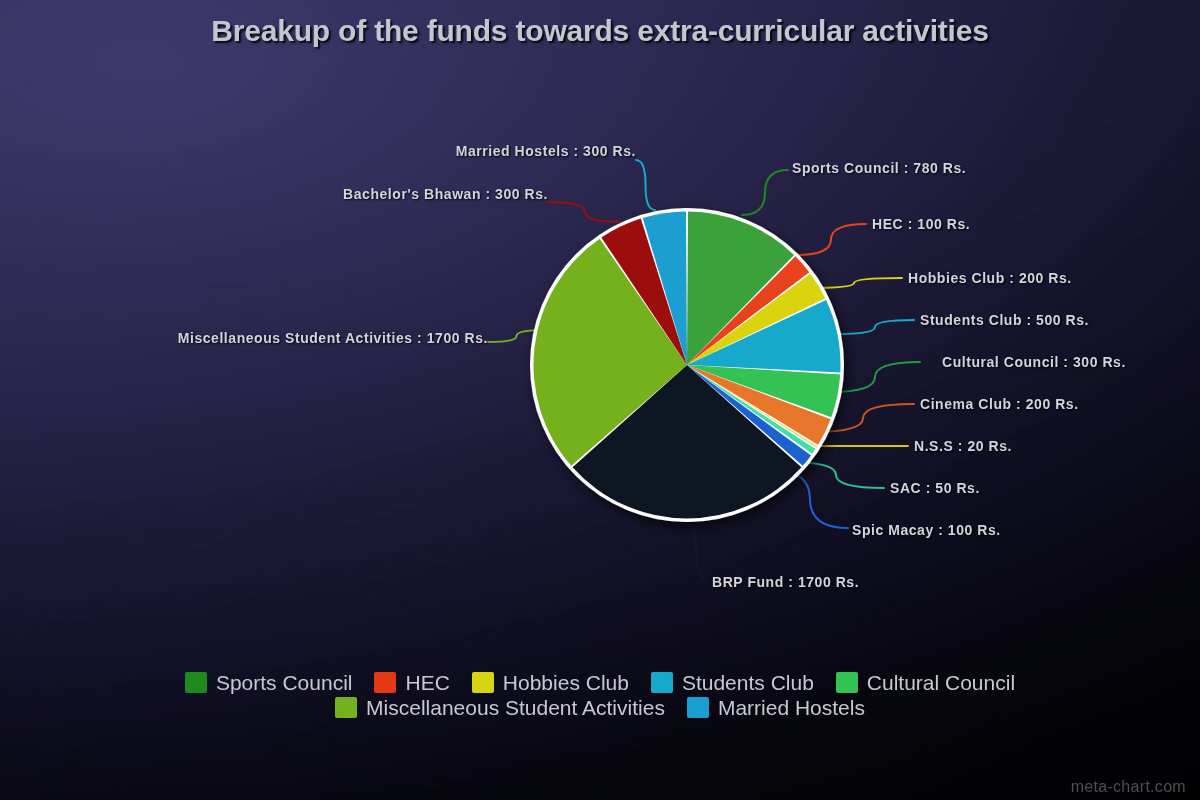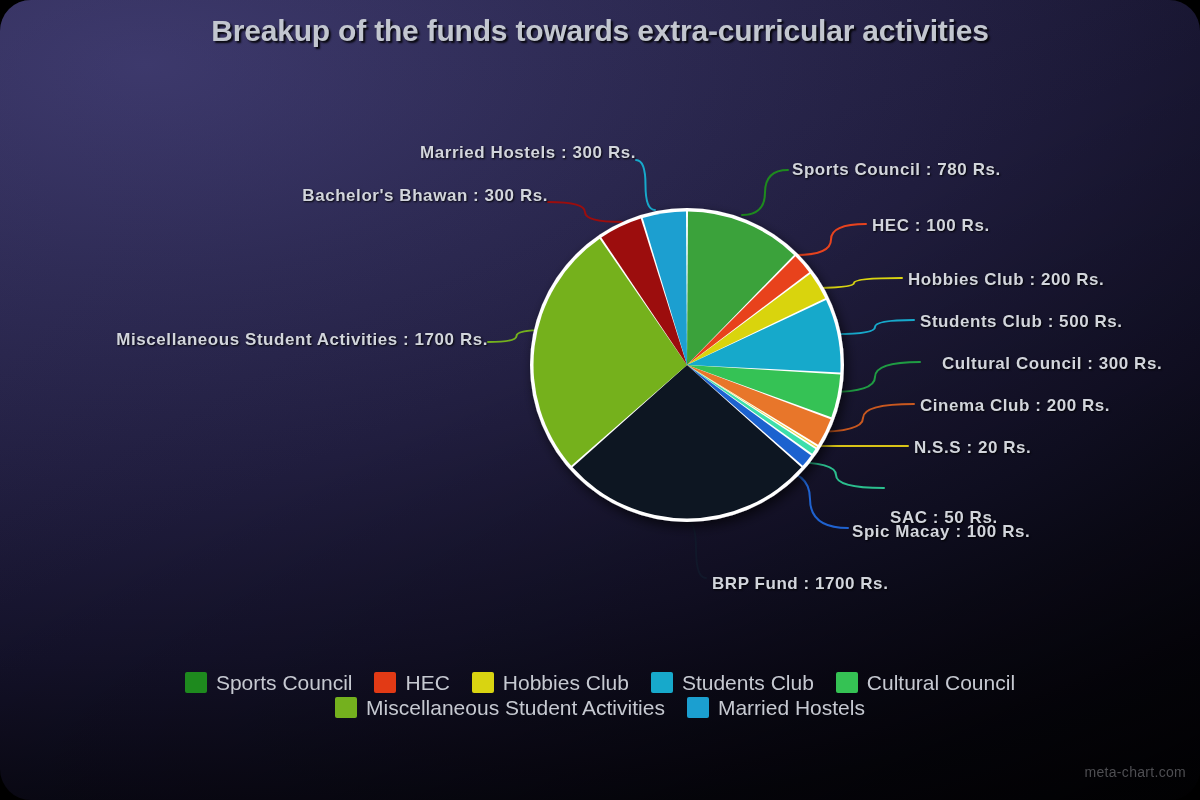--- a/index.html
+++ b/index.html
@@ -8,21 +8,20 @@
     background: #000;
   }
   #chart-root {
     position: relative;
     width: 1200px;
     height: 800px;
     overflow: hidden;
     font-family: "Liberation Sans", sans-serif;
     background:
       radial-gradient(ellipse 160% 120% at 12% 8%, #3a3668 0%, #2b2850 22%, #201d3e 42%, #14122a 62%, #07060f 82%, #000000 100%);
-    border-radius: 31px;
   }
   #chart-root::after {
     content: "";
     position: absolute;
     inset: 0;
     pointer-events: none;
     background: linear-gradient(155deg, rgba(70,66,120,0.30) 0%, rgba(30,28,60,0.0) 45%, rgba(0,0,0,0.55) 100%);
   }
 
   .title {
@@ -42,21 +41,21 @@
   svg.pie-svg {
     position: absolute;
     top: 0; left: 0;
     width: 1200px;
     height: 800px;
     z-index: 3;
   }
 
   .callout {
     position: absolute;
-    font-size: 17px;
+    font-size: 14px;
     font-weight: bold;
     color: #d2d5dc;
     white-space: nowrap;
     text-shadow: 1px 1px 2px rgba(0,0,0,0.9);
     letter-spacing: 0.55px;
     z-index: 6;
   }
   .callout.right { text-align: right; }
   .callout.left  { text-align: right; }
 
@@ -92,22 +91,22 @@
   .legend-label {
     font-size: 21px;
     color: #c6c9d1;
     line-height: 1;
     white-space: nowrap;
   }
 
   .watermark {
     position: absolute;
     right: 14px;
-    bottom: 20px;
-    font-size: 14px;
+    bottom: 4px;
+    font-size: 16px;
     color: #4e4e52;
     z-index: 6;
     letter-spacing: 0.3px;
   }
 </style>
 </head>
 <body>
 
 <div id="chart-root">
 
@@ -182,21 +181,21 @@
       <div class="callout left" style="top: 143px; left: 0px; width: 636px;">Married Hostels : 300 Rs.</div>
       <div class="callout left" style="top: 186px; left: 0px; width: 548px;">Bachelor's Bhawan : 300 Rs.</div>
       <div class="callout left" style="top: 330px; left: 0px; width: 488px;">Miscellaneous Student Activities : 1700 Rs.</div>
       <div class="callout right" style="top: 160px; left: 792px;">Sports Council : 780 Rs.</div>
       <div class="callout right" style="top: 216px; left: 872px;">HEC : 100 Rs.</div>
       <div class="callout right" style="top: 270px; left: 908px;">Hobbies Club : 200 Rs.</div>
       <div class="callout right" style="top: 312px; left: 920px;">Students Club : 500 Rs.</div>
       <div class="callout right" style="top: 354px; left: 942px;">Cultural Council : 300 Rs.</div>
       <div class="callout right" style="top: 396px; left: 920px;">Cinema Club : 200 Rs.</div>
       <div class="callout right" style="top: 438px; left: 914px;">N.S.S : 20 Rs.</div>
-      <div class="callout right" style="top: 480px; left: 890px; margin-top: 28px;">SAC : 50 Rs.</div>
+      <div class="callout right" style="top: 480px; left: 890px;">SAC : 50 Rs.</div>
       <div class="callout right" style="top: 522px; left: 852px;">Spic Macay : 100 Rs.</div>
       <div class="callout right" style="top: 574px; left: 712px;">BRP Fund : 1700 Rs.</div>
     </div>
 
   <div class="legend" id="legend-root">
       <div class="legend-row">
         <div class="legend-item">
           <span class="legend-swatch" style="background: rgb(30, 138, 30);"></span>
           <span class="legend-label">Sports Council</span>
         </div>

